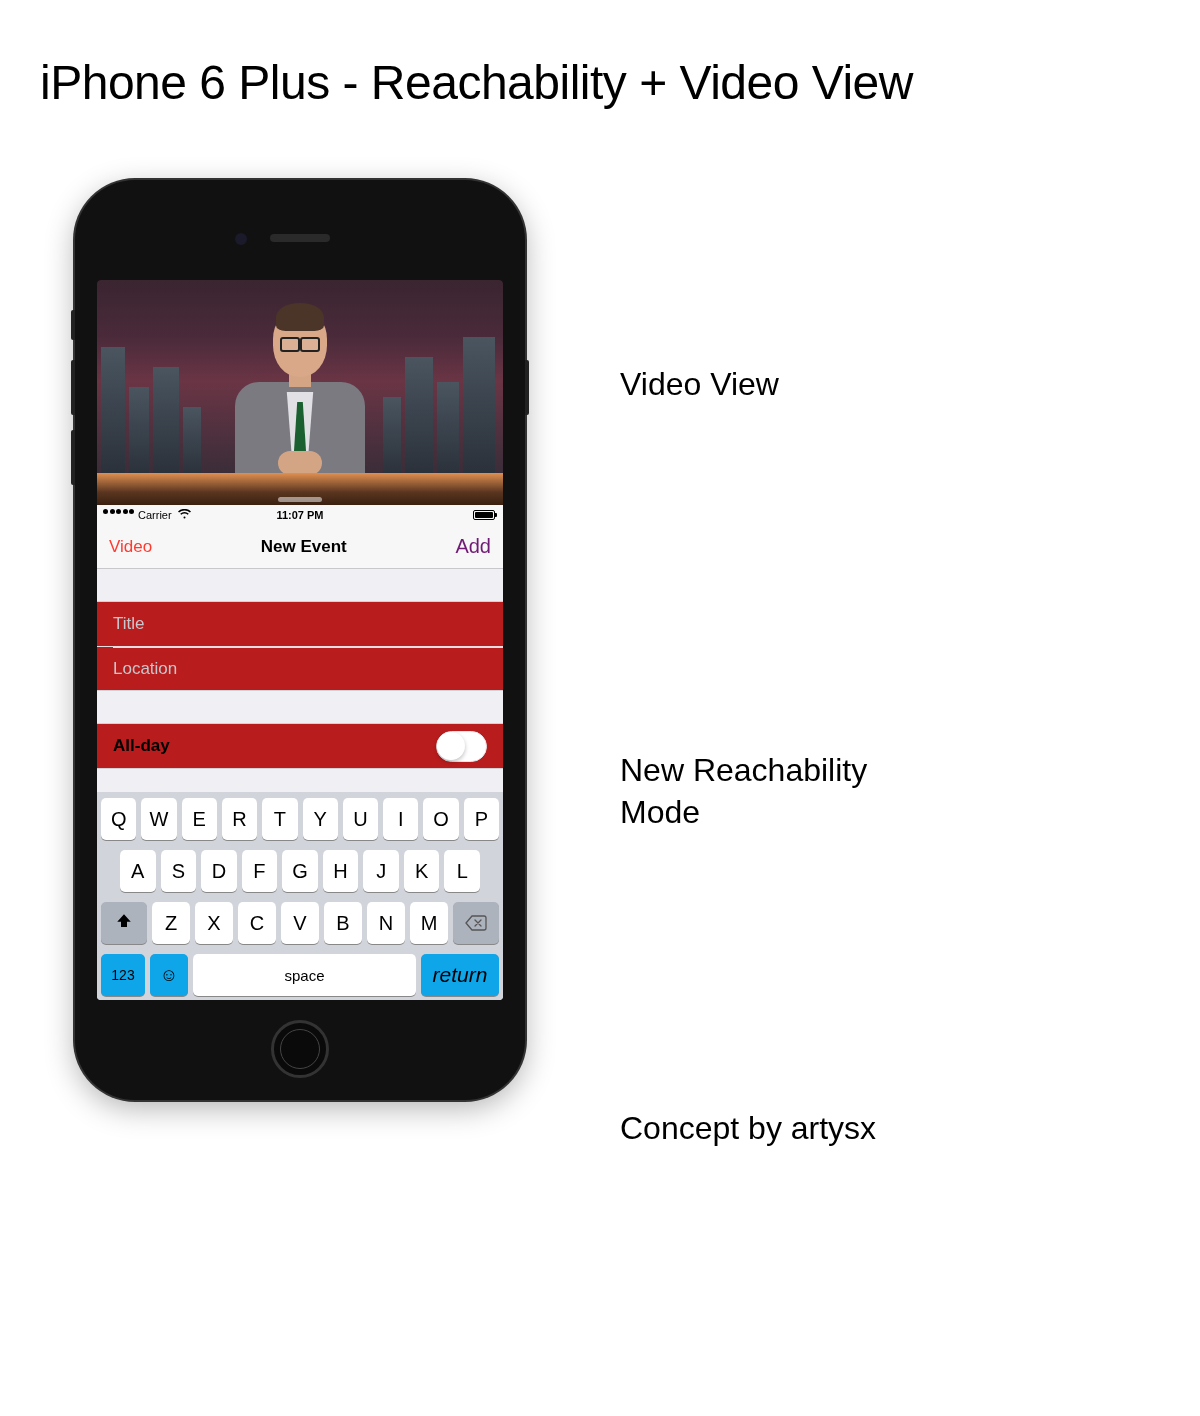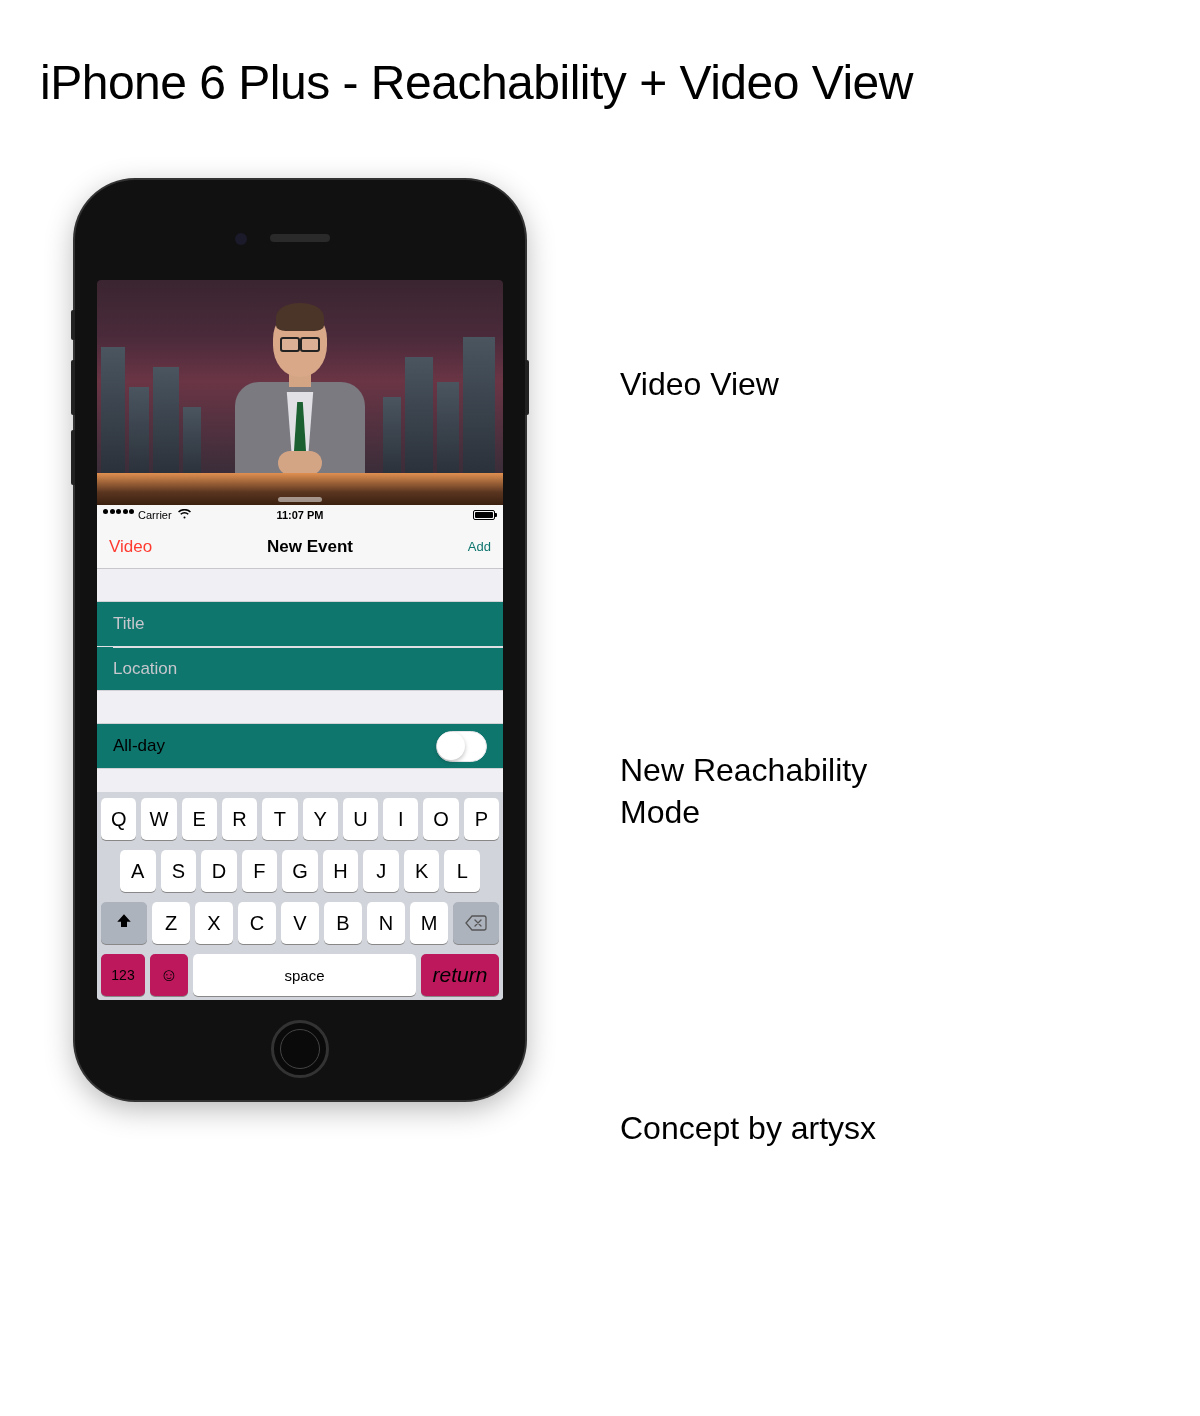--- a/index.html
+++ b/index.html
@@ -152,45 +152,45 @@
 .battery { position:absolute; right:8px; width:22px; height:10px; border:1px solid #000;
   border-radius:2px; }
 .battery::before { content:""; position:absolute; inset:1px; background:#000; border-radius:1px; }
 .battery::after { content:""; position:absolute; right:-3px; top:2px; width:2px; height:4px;
   background:#000; border-radius:0 1px 1px 0; }
 
 .nav-bar { height:44px; background:#f7f7f8; border-bottom:1px solid #c8c8cc;
   display:flex; align-items:center; justify-content:space-between; padding:0 12px; }
 .nav-cancel { color:#ff3b30; font-size:17px; }
 .nav-title { font-size:17px; font-weight:600; color:#000; }
-.nav-add { color:#0f766e; font-size:13px; }
-
-.form-section { background:#0f766e; border-top:1px solid #d1d1d6; border-bottom:1px solid #d1d1d6; }
+.nav-add { color:#701a75; font-size:20px; }
+
+.form-section { background:#b91c1c; border-top:1px solid #d1d1d6; border-bottom:1px solid #d1d1d6; }
 .form-section.first { margin-top:32px; }
-.form-section.second { margin-top:32px; }
+.form-section.second { margin-top:32px;font-weight:bold; }
 .form-row { height:44px; display:flex; align-items:center; padding:0 16px; position:relative; font-size:17px; }
 .form-row + .form-row { border-top:1px solid #e0e0e4; margin-left:0px; }
 .form-row .sep { position:absolute; left:16px; right:0; top:0; height:1px; background:#e0e0e4; }
 .placeholder { color:#c7c7cd; }
 .row-label { color:#000; flex:1; }
 .ios-switch { width:51px; height:31px; background:#fff; border:1.5px solid #e5e5ea;
   border-radius:16px; position:relative; }
 .ios-switch .knob { position:absolute; left:0; top:0; width:28px; height:28px;
   background:#fff; border-radius:50%; box-shadow:0 2px 4px rgba(0,0,0,0.25); }
 
 .fill { flex:1; }
 
 .keyboard { background:#d1d5db; padding:6px 4px 4px; }
 .kb-row { display:flex; gap:5px; justify-content:center; margin-bottom:10px; }
 .kb-row:last-child { margin-bottom:0; }
 .key { background:#fff; border-radius:5px; box-shadow:0 1px 0 #888;
   height:42px; display:flex; align-items:center; justify-content:center;
   font-size:20px; color:#000; flex:1; min-width:0; }
 .key-fn { background:#acb3bd; flex:0 0 46px; }
-.key-fn2 { background:#be185d; flex:0 0 38px; font-size:14px; }
+.key-fn2 { background:#0ea5e9; flex:0 0 38px; font-size:14px; }
 .shift-icon svg { width:18px; height:18px; }
 .del-icon { display:flex; align-items:center; }
 .spacer-narrow { flex:0 0 14px; }
 .key-123 { flex:0 0 44px; }
 .key-emoji { flex:0 0 38px; font-size:18px; }
 .key-space { flex:1; font-size:15px;text-align:center; }
 .key-return { flex:0 0 78px; font-size:21px;font-style:italic; }
 
 
 .anno { position:absolute; font-size:32px; color:#000; white-space:pre-line; line-height:1.3; }

